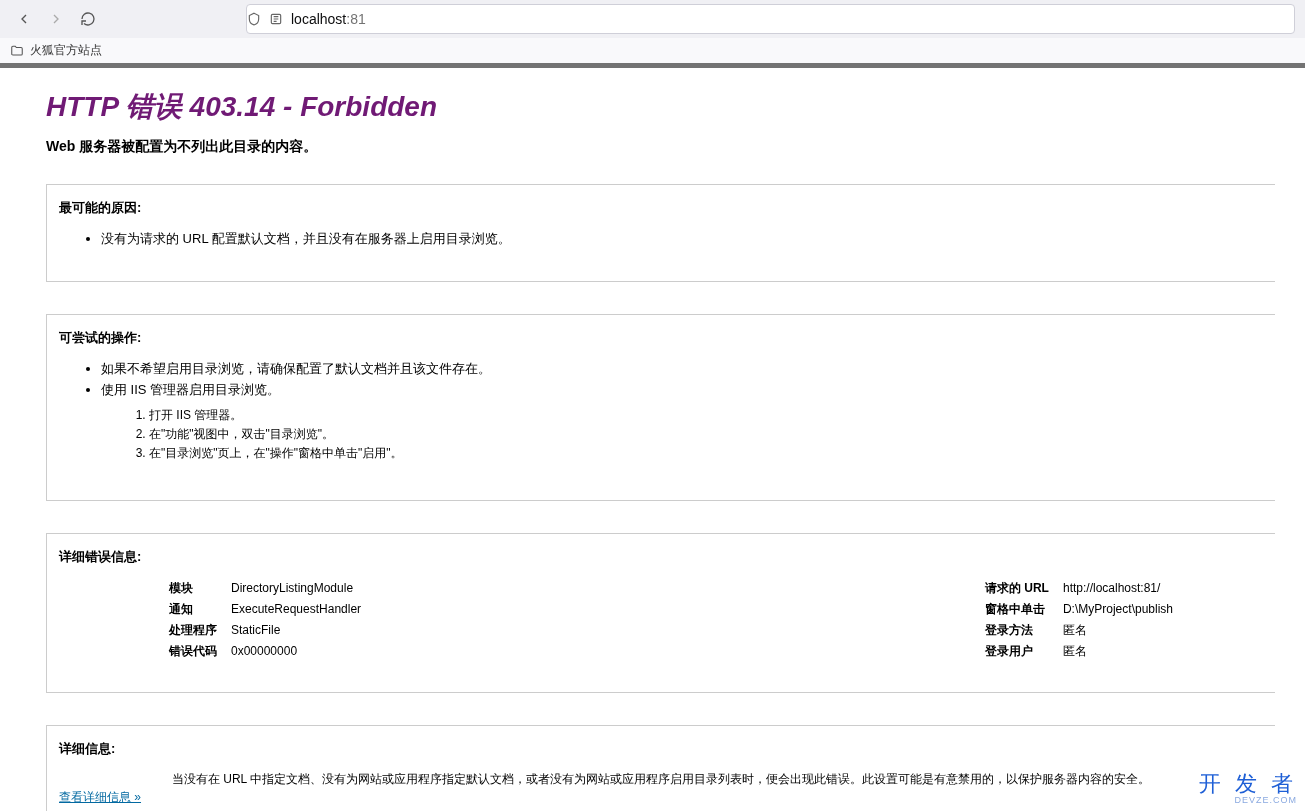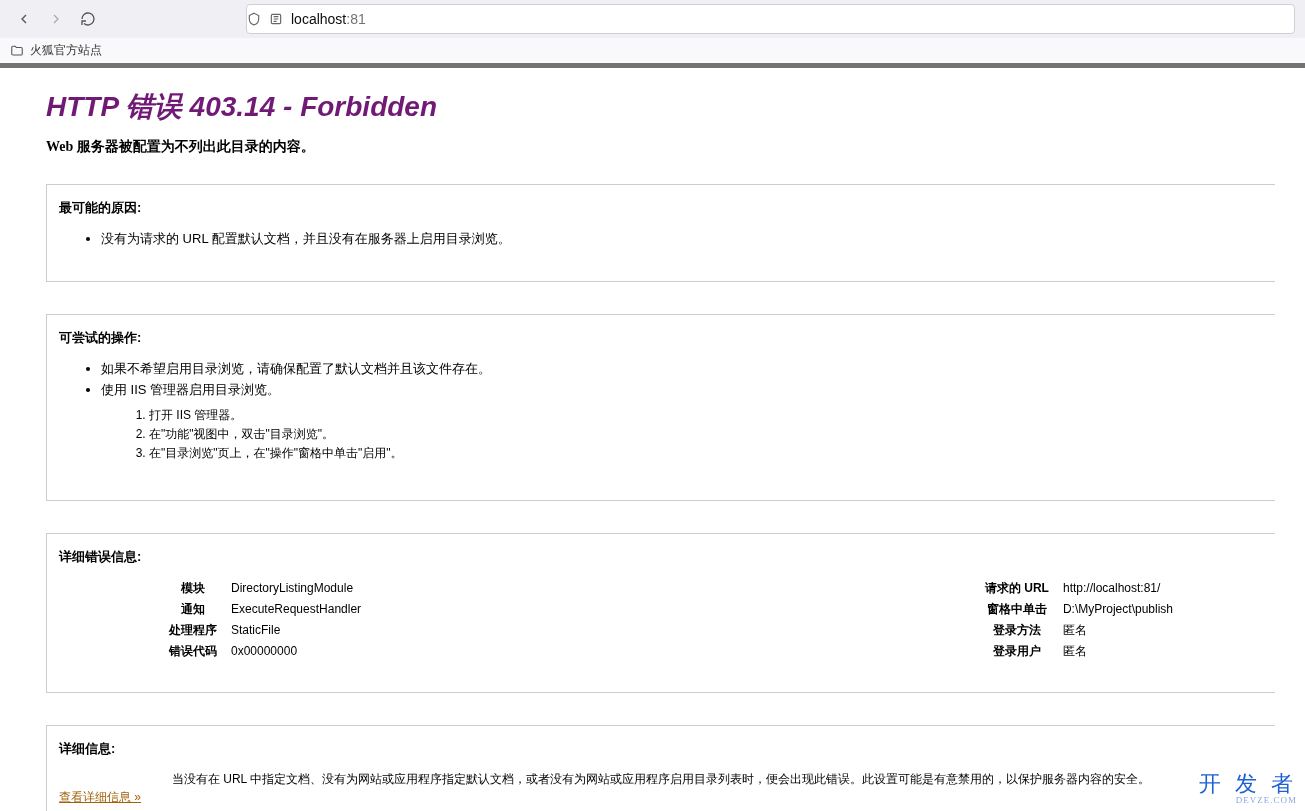--- a/index.html
+++ b/index.html
@@ -65,21 +65,20 @@
     color: #701a75;
     font-size: 28px;
     font-weight: bold;
     margin-bottom: 12px;
     font-style: italic;
   }
   h2.err-sub {
     font-size: 14px;
     font-weight: bold;
     margin-bottom: 28px;
-    font-family: Liberation Serif, serif;
   }
   fieldset {
     border: 1px solid #ccc;
     border-right: none;
     padding: 14px 12px 30px 12px;
     margin-bottom: 32px;
     position: relative;
   }
   fieldset h3 {
     font-size: 13px;
@@ -91,52 +90,51 @@
   ol.steps { list-style: decimal; margin: 6px 0 8px 90px; font-size: 12px;}
   ol.steps li { margin-bottom: 1px; line-height:1.5;}
   .detail-tables {
     display: flex;
     justify-content: space-between;
     margin-top: 10px;
     font-size: 12px;
   }
   .detail-tables table { border-collapse: collapse; }
   .detail-tables th {
-    text-align: center;
+    text-align: left;
     font-weight: bold;
     padding: 2px 14px 2px 0;
     white-space: nowrap;
   }
   .detail-tables td {
     text-align: left;
     padding: 2px 0;
   }
   .left-table { margin-left: 110px;}
   .right-table { margin-right: 90px;}
   .more-info p { font-size: 12px; line-height: 1.6; text-align: center; }
-  a.link { color: #a16207; font-size:12px;}
+  a.link { color: #0369a1; font-size:12px;}
   .watermark {
     position: fixed;
     right: 8px;
     bottom: 6px;
     font-family: "Microsoft YaHei", sans-serif;
     font-size: 22px;
     color: #1e5fd6;
     letter-spacing: 4px;
     pointer-events: none;
     font-weight: 300;
   }
   .watermark .sub {
     display:block;
     font-size: 9px;
     color:#8aa9e0;
     letter-spacing: 1px;
     margin-top:-4px;
     text-align:right;
-    font-family:Liberation Serif, serif;
   }
 </style>
 </head>
 <body>
 
 <div class="toolbar">
   <div class="nav-btn">
     <svg viewBox="0 0 24 24" fill="none" stroke="currentColor" stroke-width="2">
         <path d="M15 18l-6-6 6-6"></path>
       </svg>

